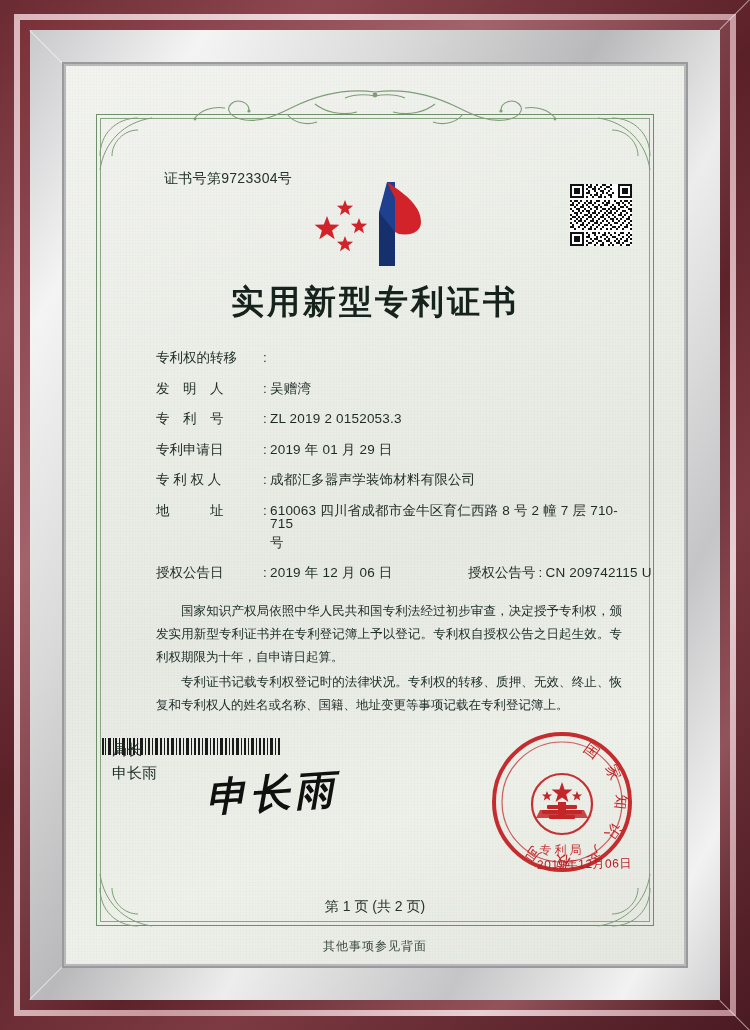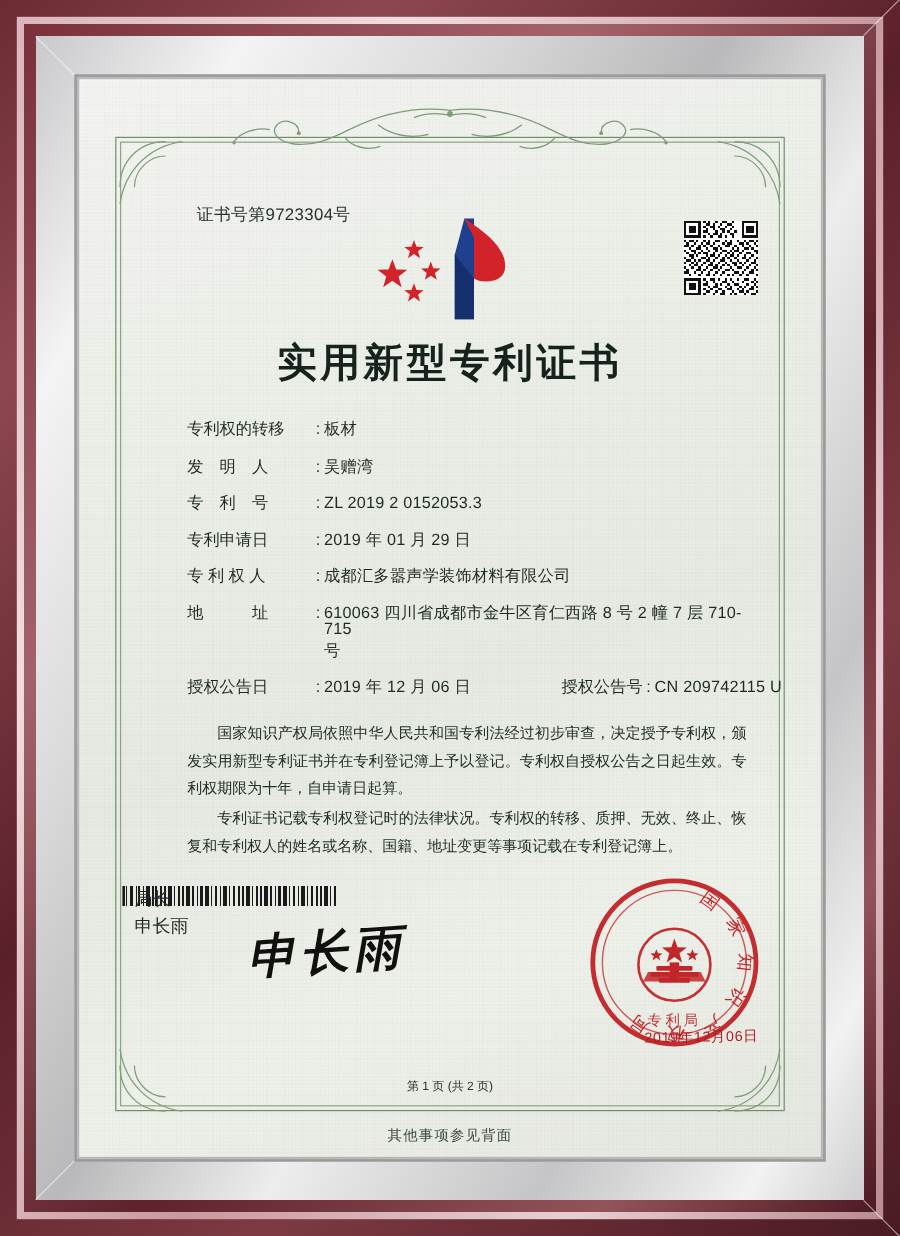--- a/index.html
+++ b/index.html
@@ -257,21 +257,21 @@
     color: #b21d20;
     letter-spacing: 0.5px;
     transform: rotate(-1deg);
   }
 
   .page-no {
     position: absolute;
     left: 0; right: 0;
     top: 832px;
     text-align: center;
-    font-size: 10px;
+    font-size: 14px;
     color: #24332b;
   }
   .footnote {
     position: absolute;
     left: 0; right: 0;
     top: 872px;
     text-align: center;
     font-size: 12px;
     color: #3b4a42;
     letter-spacing: 1px;
@@ -626,21 +626,20 @@
       </svg>
     </div>
 
     <div class="title">实用新型专利证书</div>
 
     <div class="fields">
 
       <div class="field-row">
         <span class="field-label">专利权的转移</span>
         <span class="field-colon">:</span>
-        <span class="field-value">板材</span>
       </div>
 
       <div class="field-row">
         <span class="field-label">发　明　人</span>
         <span class="field-colon">:</span>
         <span class="field-value">吴赠湾</span>
       </div>
 
       <div class="field-row">
         <span class="field-label">专　利　号</span>

